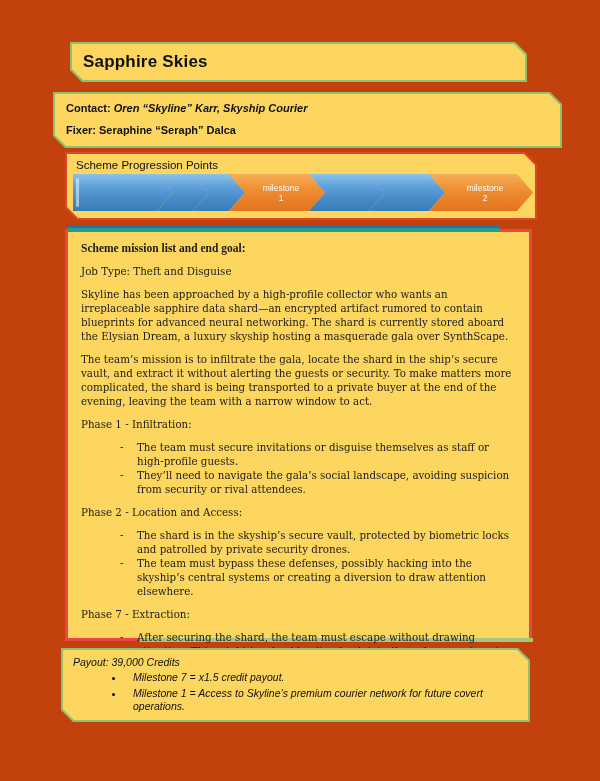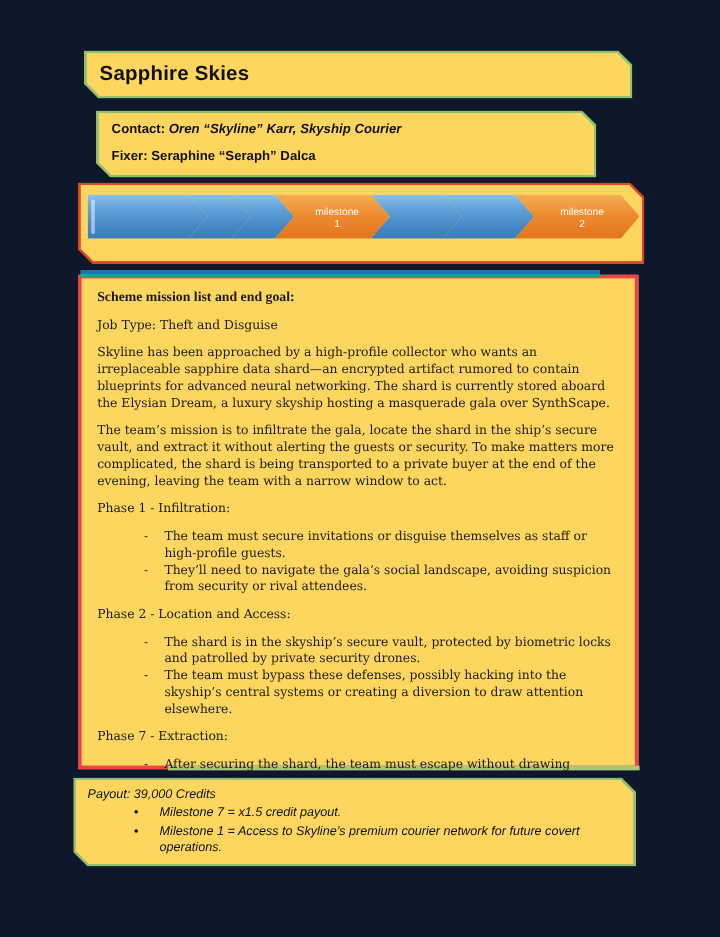--- a/index.html
+++ b/index.html
@@ -4,21 +4,21 @@
 <style>
   * { margin:0; padding:0; box-sizing:border-box; }
   html,body { width:600px; height:781px; }
   body {
     background:#ffffff;
     font-family:"Liberation Sans", sans-serif;
     color:#111;
     position:relative;
     overflow:hidden;
   }
-  .page { position:absolute; inset:0; background:#0f172a; }
+  .page { position:absolute; inset:0; background:#c2410c; }
 
   
   .snipbox {
     position:absolute;
     clip-path: polygon(0 0, calc(100% - 12px) 0, 100% 12px, 100% 100%, 12px 100%, 0 calc(100% - 12px));
     background:#8fbf70;
     padding:2px;
     filter: drop-shadow(2px 2px 0 rgba(146,186,108,0.55));
   }
   .snipbox.redframe { background:#e0452b; filter: drop-shadow(2px 2px 0 rgba(224,69,43,0.45)); }
@@ -27,21 +27,21 @@
     background:#fcd65f;
     clip-path: polygon(0 0, calc(100% - 11px) 0, 100% 11px, 100% 100%, 11px 100%, 0 calc(100% - 11px));
   }
 
   
   .title-box { left:70px; top:42px; width:457px; height:40px; }
   .title-box .snipbox-inner { display:flex; align-items:center; }
   .doc-title { font-size:17px; font-weight:bold; padding-left:11px; letter-spacing:0.2px; }
 
   
-  .contact-box { left:80px; top:92px; width:417px; height:56px; }
+  .contact-box { left:53px; top:92px; width:509px; height:56px; }
   .contact-box .snipbox-inner { padding:8px 11px; }
   .contact-line { font-size:11px; font-weight:bold; }
   .contact-line + .contact-line { margin-top:10px; }
   .contact-value-italic { font-style:italic; }
 
   
   .scheme-box { left:65px; top:152px; width:472px; height:68px; }
   .scheme-box .snipbox-inner { padding:5px 6px 0 9px; }
   .scheme-heading { font-size:11.5px; color:#111; }
 
@@ -145,20 +145,21 @@
       </div>
       <div class="contact-line">
         <span>Fixer:</span>
         <span>Seraphine “Seraph” Dalca</span>
       </div>
     </div>
   </div>
 
   <div class="snipbox redframe scheme-box">
     <div class="snipbox-inner">
+      <div class="scheme-heading">Scheme Progression Points</div>
       <div class="chevron-row">
         <div class="seg blue start" style="width:100px;"></div>
         <div class="seg blue mid edge-blue" style="width:52px;"></div>
         <div class="seg blue mid edge-blue" style="width:52px;"></div>
         <div class="seg orange mid edge-yellow" style="width:96px;">
           <span class="milestone-label">milestone</span>
           <span class="milestone-label">1</span>
         </div>
         <div class="seg blue mid edge-yellow" style="width:76px;"></div>
         <div class="seg blue mid edge-blue" style="width:76px;"></div>

